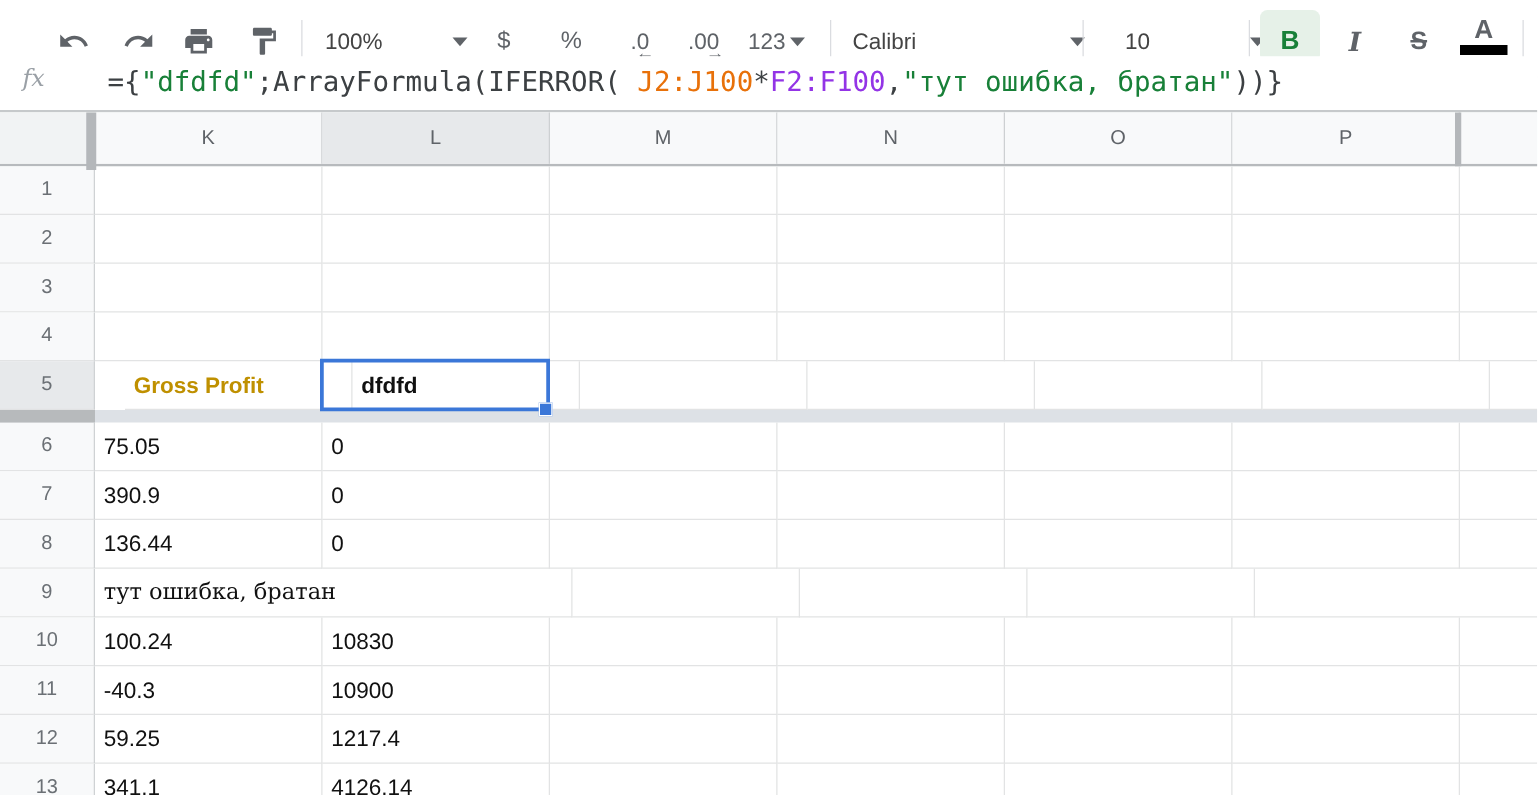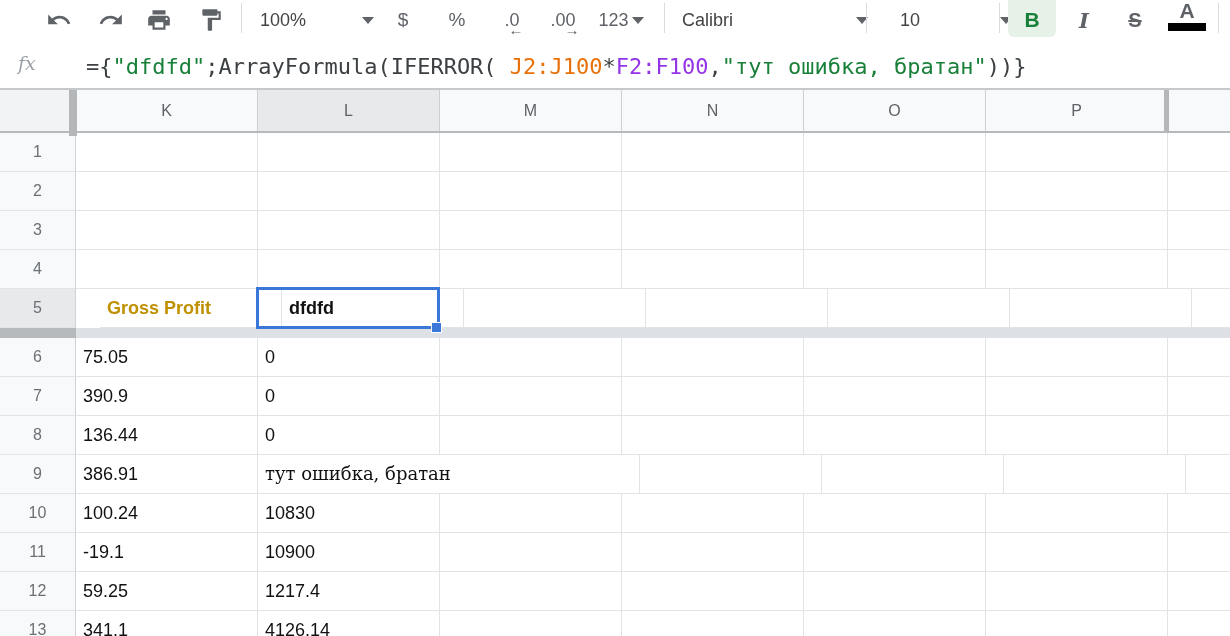--- a/index.html
+++ b/index.html
@@ -1,20 +1,20 @@
 <!DOCTYPE html>
 <html style="--sel: #3b77d8; --gold: #bf9000; --boldfg: #188038; --boldbg: #e6f1e8;"><head>
 <meta charset="utf-8">
 <style>
   html,body{margin:0;padding:0;background:#fff;}
   #app{position:relative;width:1230px;height:636px;overflow:hidden;background:#fff;
        font-family:"Liberation Sans",sans-serif;color:#202124;}
 
   
-  #toolbar{position:absolute;left:0;top:3px;width:1230px;height:45px;background:#fff;
+  #toolbar{position:absolute;left:0;top:16px;width:1230px;height:45px;background:#fff;
            border-bottom:1px solid #eceef0;}
   .tb-btn{position:absolute;top:0;height:34px;display:flex;align-items:center;justify-content:center;
           color:#5f6368;cursor:pointer;}
   .tb-btn svg{width:26px;height:26px;fill:#5f6368;}
   .tb-sep{position:absolute;top:0;height:30px;width:1px;background:#dadce0;}
   .tb-label{font-size:19px;font-weight:500;color:#5f6368;}
   .tri{width:0;height:0;border-left:6px solid transparent;border-right:6px solid transparent;
        border-top:7px solid #5f6368;}
   .tb-ctl{position:absolute;top:0;height:34px;display:flex;align-items:center;cursor:pointer;color:#444;}
   .dec-wrap{position:relative;}
@@ -252,41 +252,40 @@
         <div class="cell num">136.44</div>
         <div class="cell num">0</div>
         <div class="cell"></div>
         <div class="cell"></div>
         <div class="cell"></div>
         <div class="cell"></div>
         <div class="cell fillc"></div>
       </div>
       <div class="grid-row">
         <div class="row-h">9</div>
-        <div class="cell num">386.91</div>
         <div class="cell serif">тут ошибка, братан</div>
         <div class="cell"></div>
         <div class="cell"></div>
         <div class="cell"></div>
         <div class="cell"></div>
         <div class="cell fillc"></div>
       </div>
       <div class="grid-row">
         <div class="row-h">10</div>
         <div class="cell num">100.24</div>
         <div class="cell num">10830</div>
         <div class="cell"></div>
         <div class="cell"></div>
         <div class="cell"></div>
         <div class="cell"></div>
         <div class="cell fillc"></div>
       </div>
       <div class="grid-row">
         <div class="row-h">11</div>
-        <div class="cell num">-19.1</div>
+        <div class="cell num">-40.3</div>
         <div class="cell num">10900</div>
         <div class="cell"></div>
         <div class="cell"></div>
         <div class="cell"></div>
         <div class="cell"></div>
         <div class="cell fillc"></div>
       </div>
       <div class="grid-row">
         <div class="row-h">12</div>
         <div class="cell num">59.25</div>

